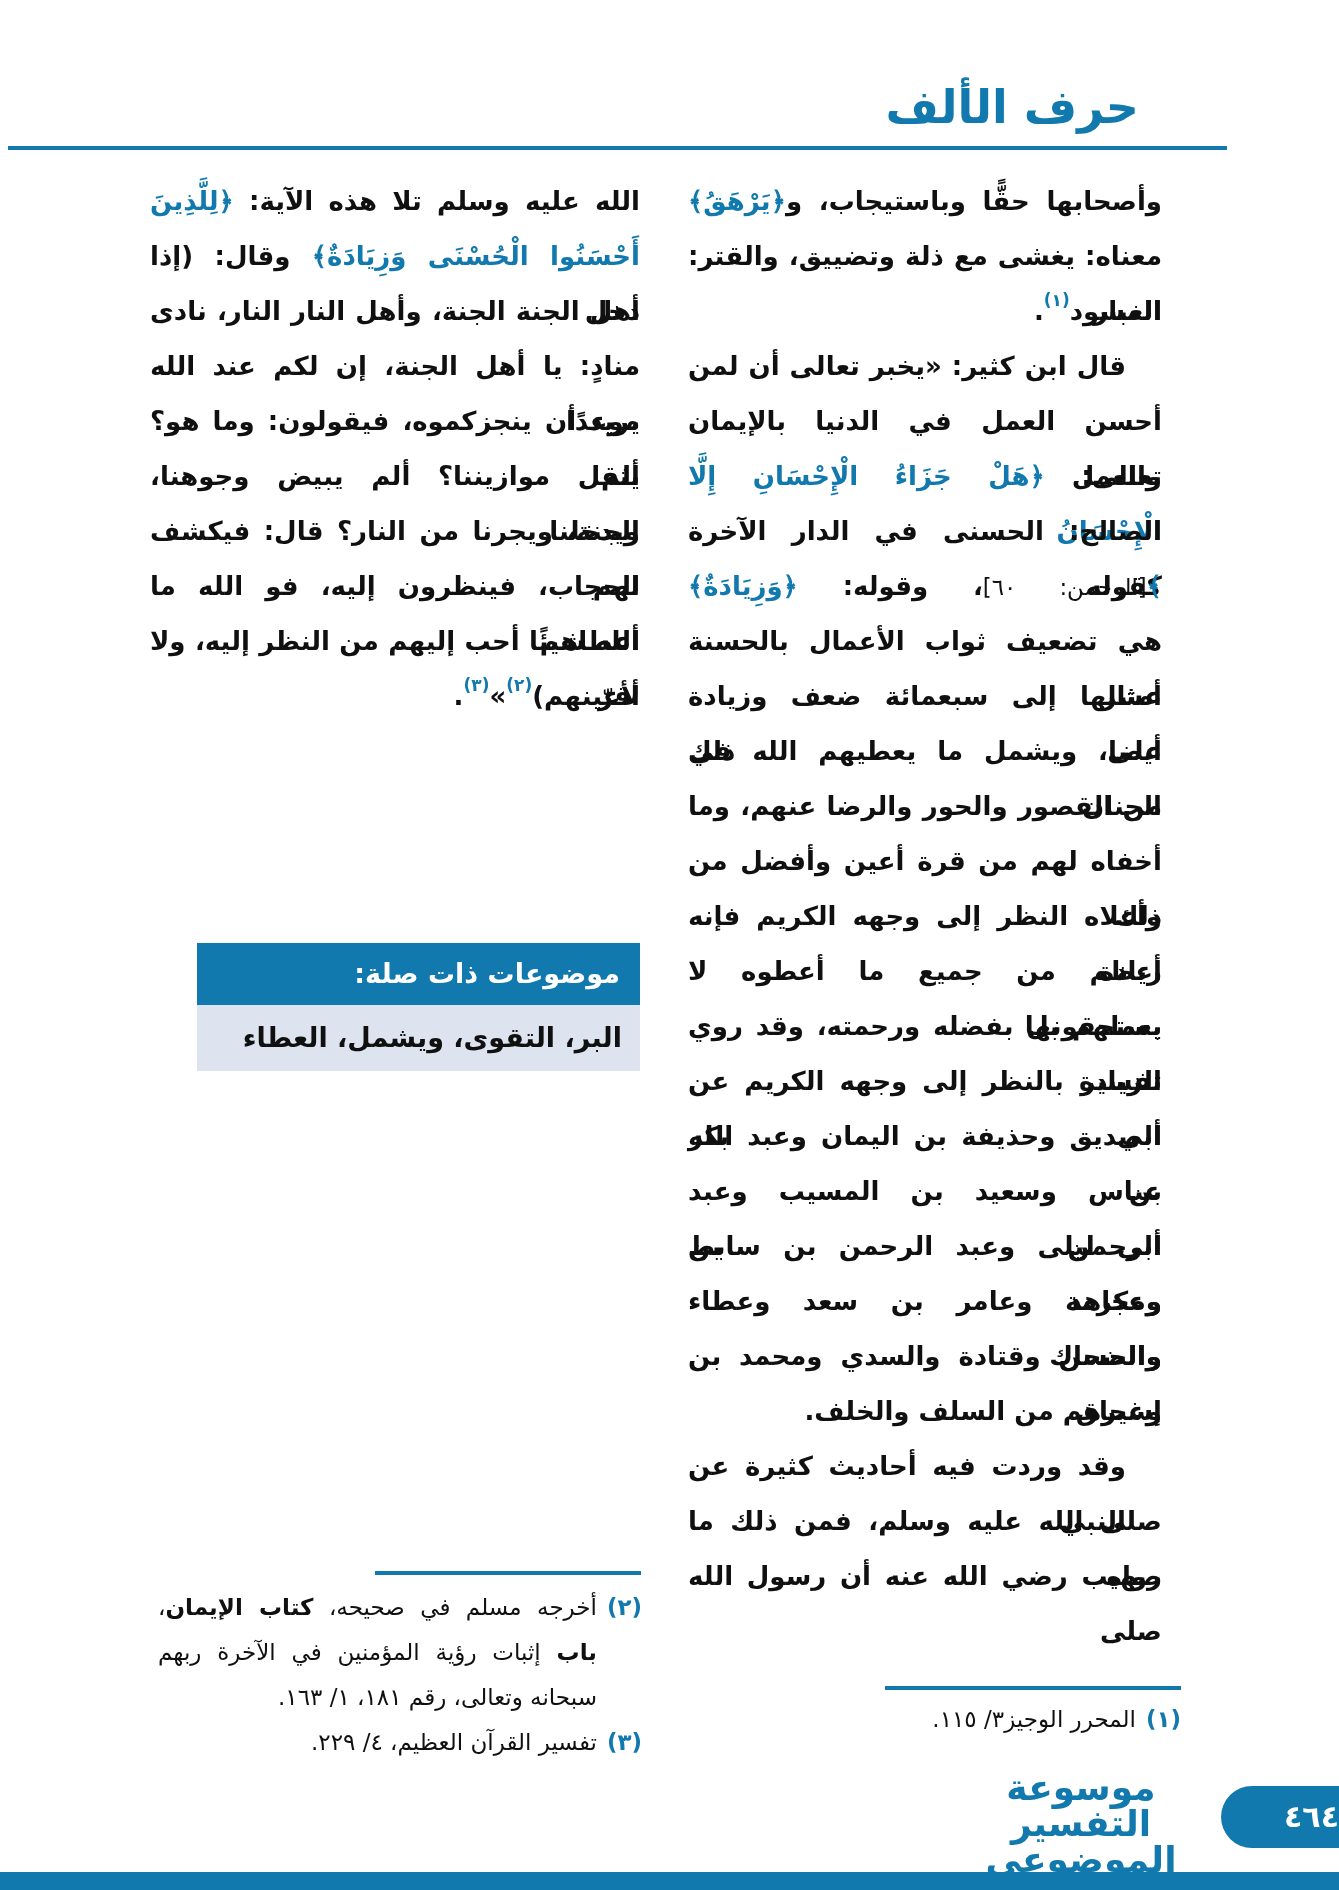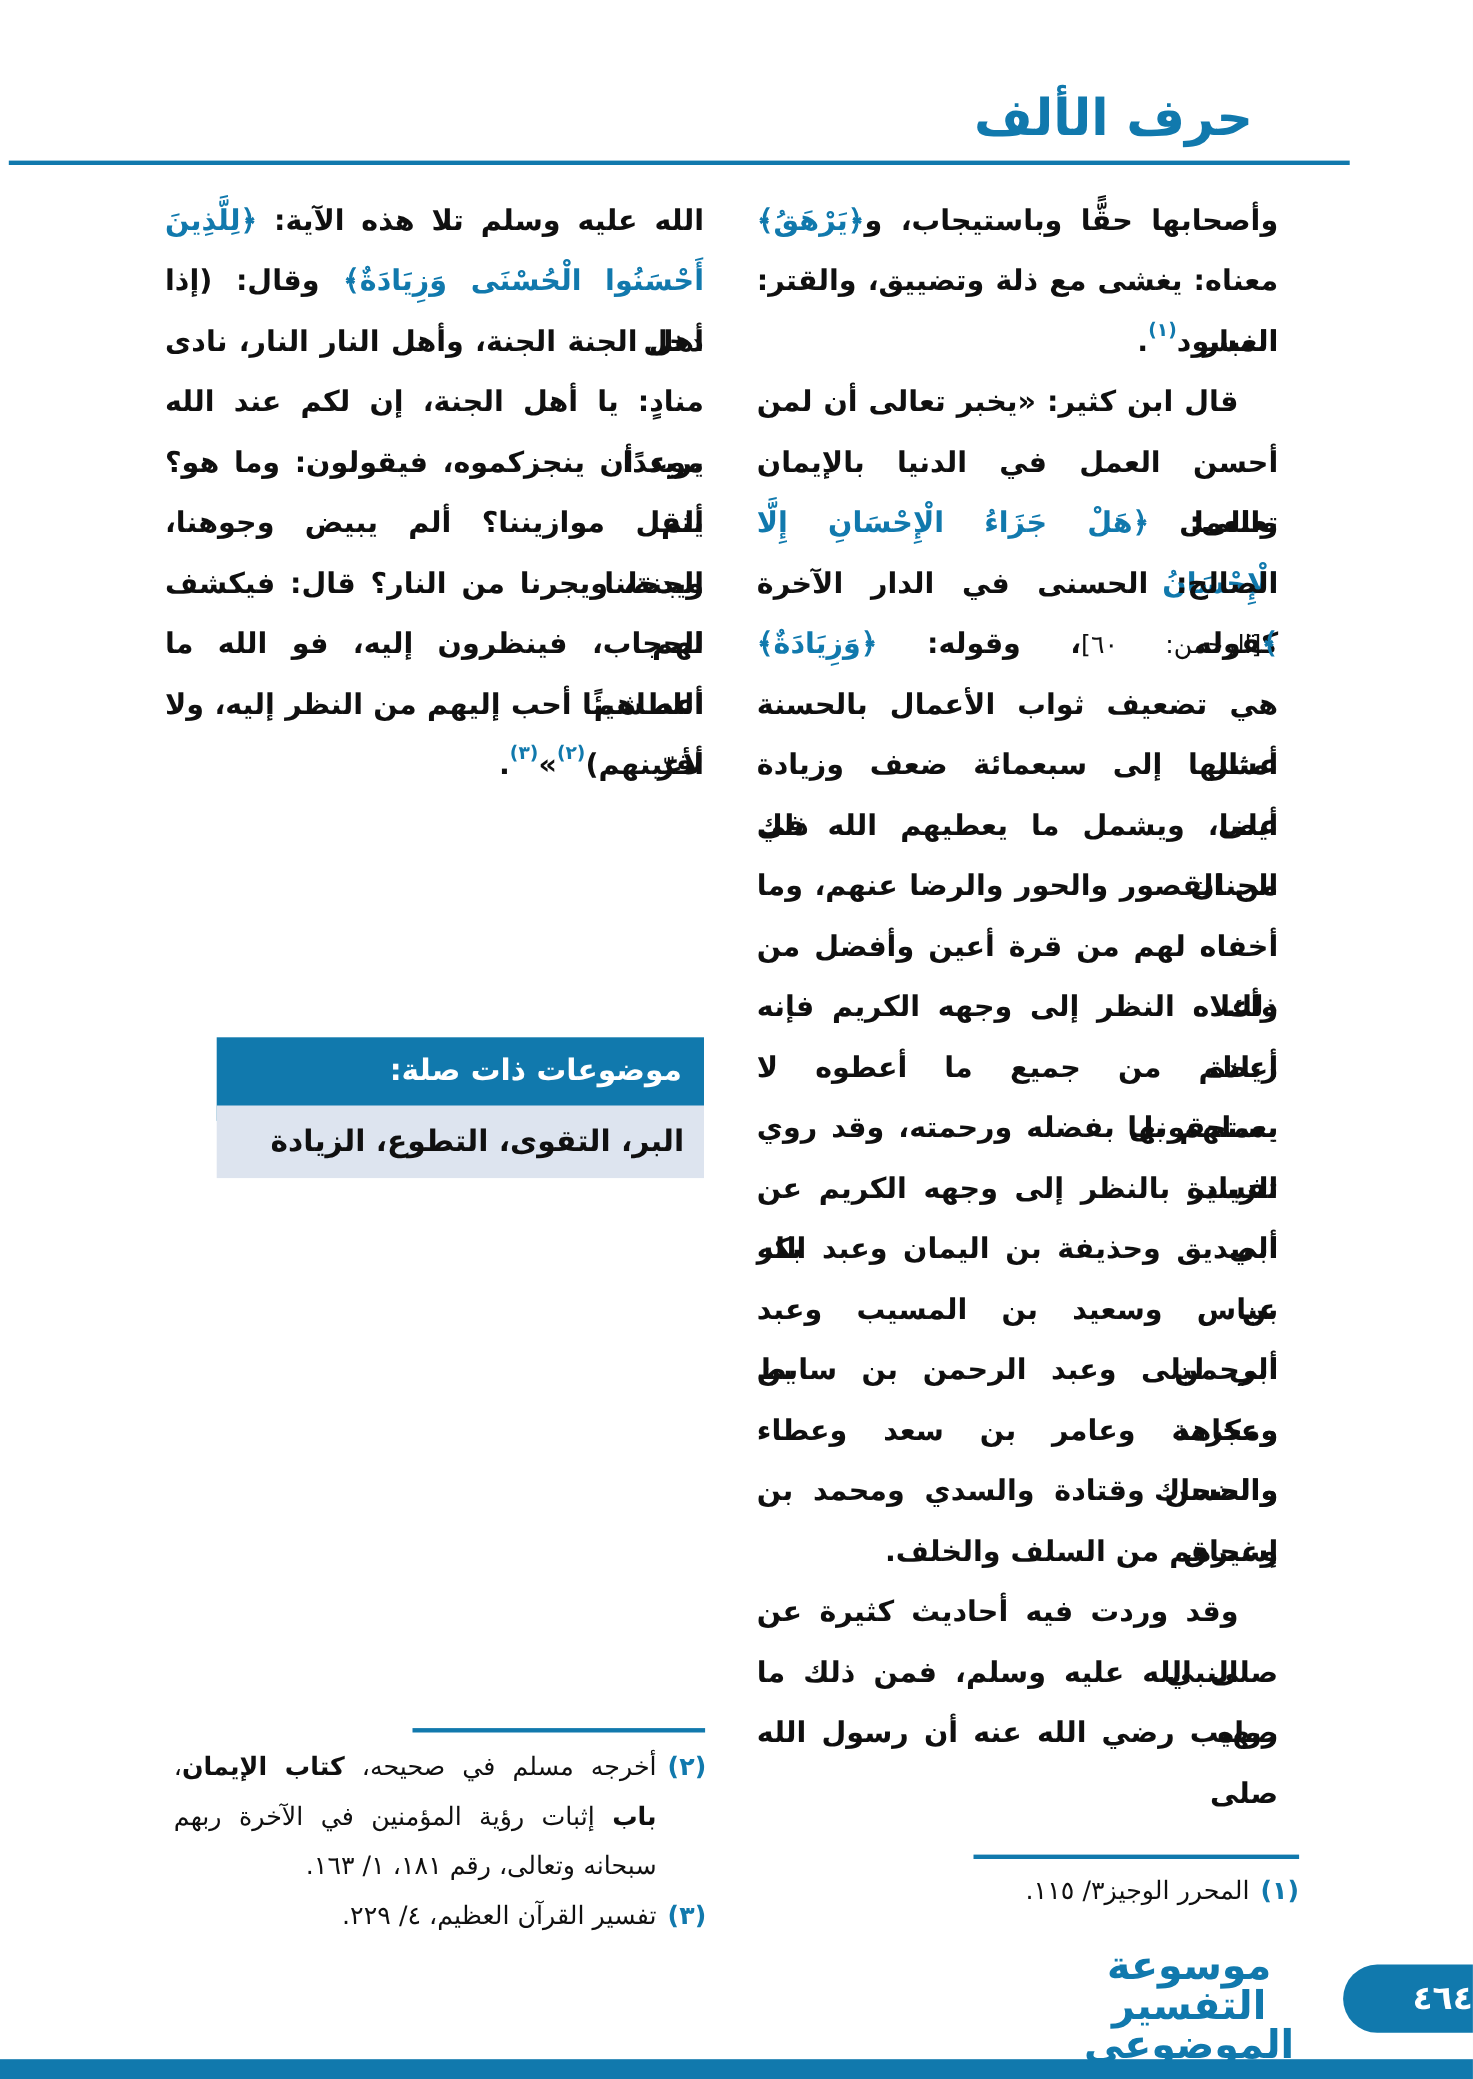--- a/index.html
+++ b/index.html
@@ -111,21 +111,21 @@
       <div class="line"><span class="seg-n">منادٍ: يا أهل الجنة، إن لكم عند الله موعدًا</span></div>
       <div class="line"><span class="seg-n">يريد أن ينجزكموه، فيقولون: وما هو؟ ألم</span></div>
       <div class="line"><span class="seg-n">يثقل موازيننا؟ ألم يبيض وجوهنا، ويدخلنا</span></div>
       <div class="line"><span class="seg-n">الجنة، ويجرنا من النار؟ قال: فيكشف لهم</span></div>
       <div class="line"><span class="seg-n">الحجاب، فينظرون إليه، فو الله ما أعطاهم</span></div>
       <div class="line"><span class="seg-n">الله شيئًا أحب إليهم من النظر إليه، ولا أقرّ</span></div>
       <div class="line end"><span class="seg-n">لأعينهم)</span><span class="seg-f">(٢)</span><span class="seg-n">»</span><span class="seg-f">(٣)</span><span class="seg-n">.</span></div>
     </div>
 
   <div class="abs topics-header">موضوعات ذات صلة:</div>
-  <div class="abs topics-body">البر، التقوى، التطوع، الزيادة</div>
+  <div class="abs topics-body">البر، التقوى، ويشمل، العطاء</div>
 
   <div class="abs fn-sep fn-sep-left"></div>
   <div class="abs fn-block fn-left" id="fn-left">
       <div class="footnote">
         <span class="fn-num">(٢)</span>
         <div class="fn-text"><span class="seg-n">أخرجه مسلم في صحيحه، </span><span class="seg-b">كتاب الإيمان</span><span class="seg-n">، </span><span class="seg-b">باب</span><span class="seg-n"> إثبات رؤية المؤمنين في الآخرة ربهم سبحانه وتعالى، رقم ١٨١، ١/ ١٦٣.</span></div>
       </div>
       <div class="footnote">
         <span class="fn-num">(٣)</span>
         <div class="fn-text"><span class="seg-n">تفسير القرآن العظيم، ٤/ ٢٢٩.</span></div>

